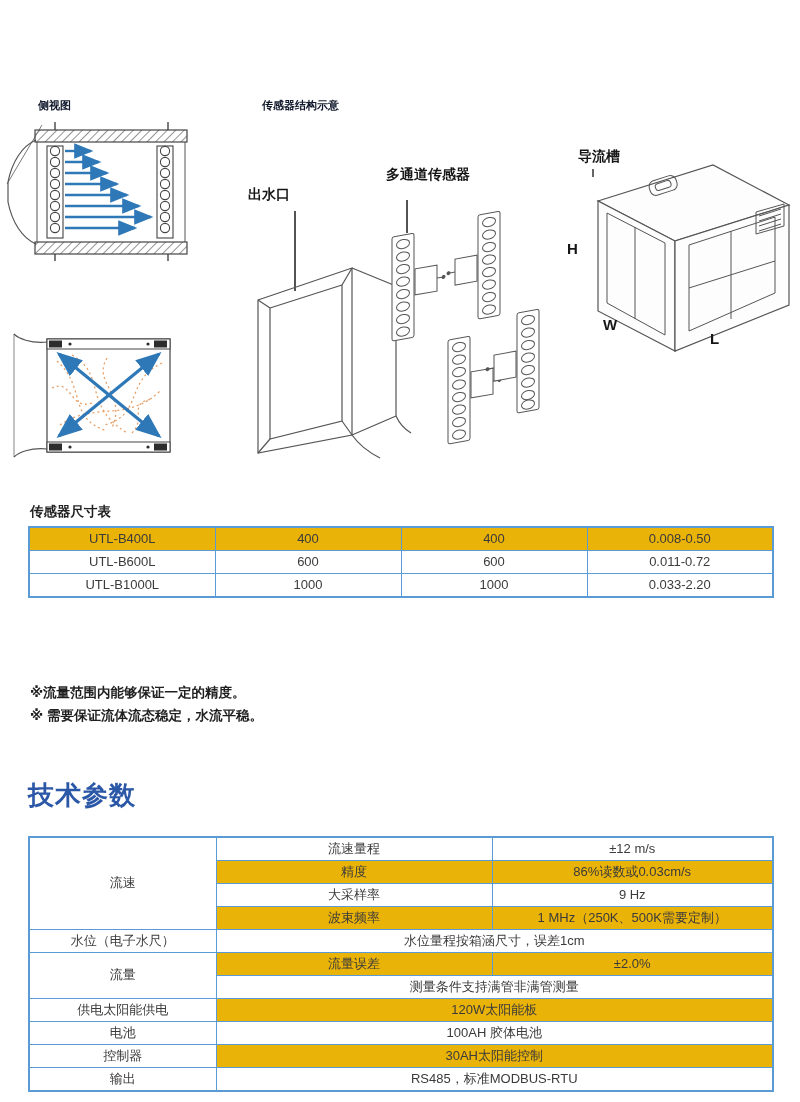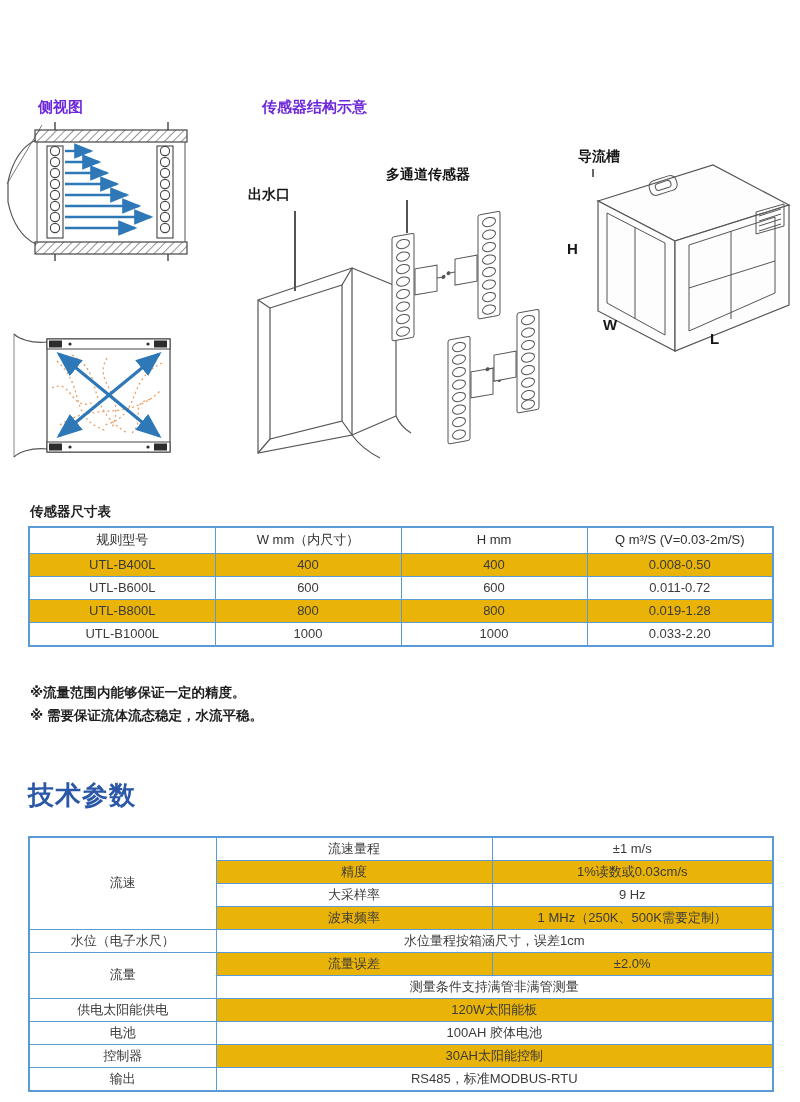--- a/index.html
+++ b/index.html
@@ -1,19 +1,19 @@
 <!DOCTYPE html>
 <html><head>
 <meta charset="utf-8">
 <style>
   html,body{margin:0;padding:0;background:#eee;}
   .page{position:relative;width:800px;height:1102px;background:#ffffff;overflow:hidden;
         font-family:"Liberation Sans","DejaVu Sans",sans-serif;color:#3b3b3b;}
   .h-title{position:absolute;font-size:26px;font-weight:bold;color:#2b57a7;letter-spacing:1px;}
-  .blue-label{position:absolute;font-size:15px;font-weight:bold;color:#6d28d9;}
+  .blue-label{position:absolute;font-size:11px;font-weight:bold;color:#0f172a;}
   .dg-label{position:absolute;font-size:14px;font-weight:bold;color:#161616;}
   .dim-letter{position:absolute;font-size:15px;font-weight:bold;color:#161616;}
   .tbl-title{position:absolute;font-size:13.5px;font-weight:bold;color:#1f1f1f;}
   .note{position:absolute;font-size:13.5px;font-weight:bold;color:#1f1f1f;}
   table.tbl{position:absolute;border-collapse:collapse;table-layout:fixed;
             font-size:13px;color:#3b3b3b;border:2px solid #5b9bd5;background:#fff;}
   table.tbl td{border:1px solid #5b9bd5;text-align:center;vertical-align:middle;
                padding:1px 4px;height:20px;line-height:1.15;overflow:hidden;white-space:nowrap;}
   table.tbl tr.head td{height:23px;color:#2f2f2f;}
   td.alt{background:#eab308;}
@@ -246,43 +246,31 @@
 
   <div class="tbl-title" style="left:30px;top:503px;">传感器尺寸表</div>
   <table class="tbl" style="left:28px;top:526px;width:744px;">
     <colgroup>
         <col style="width:186px">
         <col style="width:186px">
         <col style="width:186px">
         <col style="width:186px">
       </colgroup>
     <tbody>
-        <tr class="head">
-      <td>规则型号</td>
-      <td>W mm（内尺寸）</td>
-      <td>H mm</td>
-      <td>Q m³/S (V=0.03-2m/S)</td>
-    </tr>
     <tr>
       <td class="alt">UTL-B400L</td>
       <td class="alt">400</td>
       <td class="alt">400</td>
       <td class="alt">0.008-0.50</td>
     </tr>
     <tr>
       <td>UTL-B600L</td>
       <td>600</td>
       <td>600</td>
       <td>0.011-0.72</td>
-    </tr>
-    <tr>
-      <td class="alt">UTL-B800L</td>
-      <td class="alt">800</td>
-      <td class="alt">800</td>
-      <td class="alt">0.019-1.28</td>
     </tr>
     <tr>
       <td>UTL-B1000L</td>
       <td>1000</td>
       <td>1000</td>
       <td>0.033-2.20</td>
     </tr>
   </tbody>
     </table>
 
@@ -294,25 +282,25 @@
   <table class="tbl" style="left:28px;top:836px;width:744px;">
     <colgroup>
         <col style="width:187px">
         <col style="width:276px">
         <col style="width:281px">
       </colgroup>
     <tbody>
         <tr>
       <td rowspan="4">流速</td>
       <td>流速量程</td>
-      <td>±1 m/s</td>
+      <td>±12 m/s</td>
     </tr>
     <tr>
       <td class="alt">精度</td>
-      <td class="alt">1%读数或0.03cm/s</td>
+      <td class="alt">86%读数或0.03cm/s</td>
     </tr>
     <tr>
       <td>大采样率</td>
       <td>9 Hz</td>
     </tr>
     <tr>
       <td class="alt">波束频率</td>
       <td class="alt">1 MHz（250K、500K需要定制）</td>
     </tr>
     <tr>

